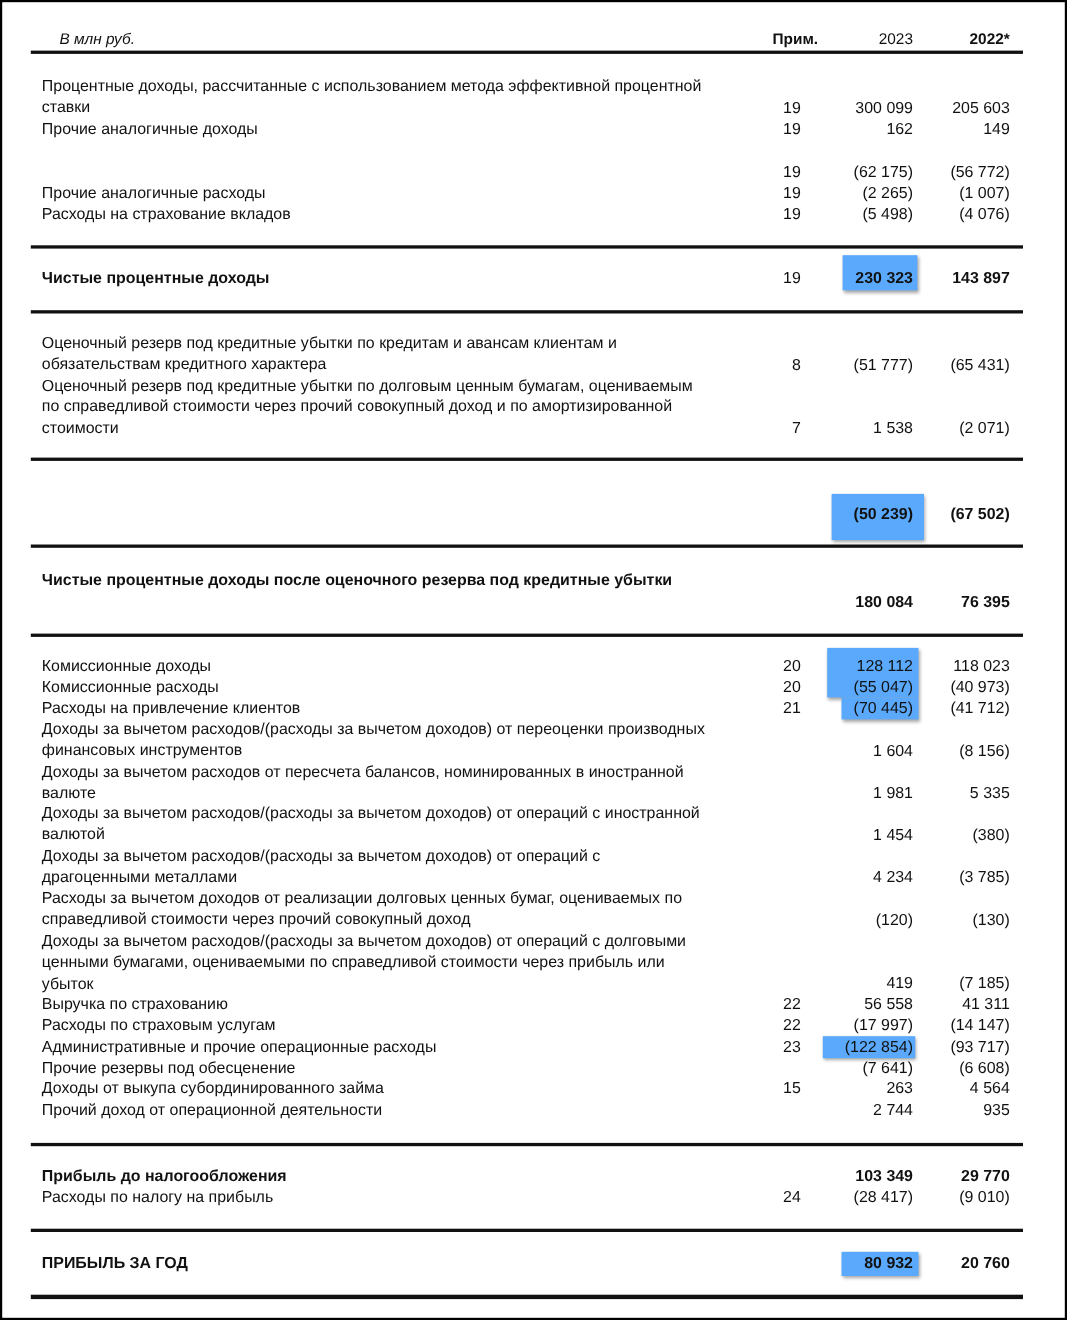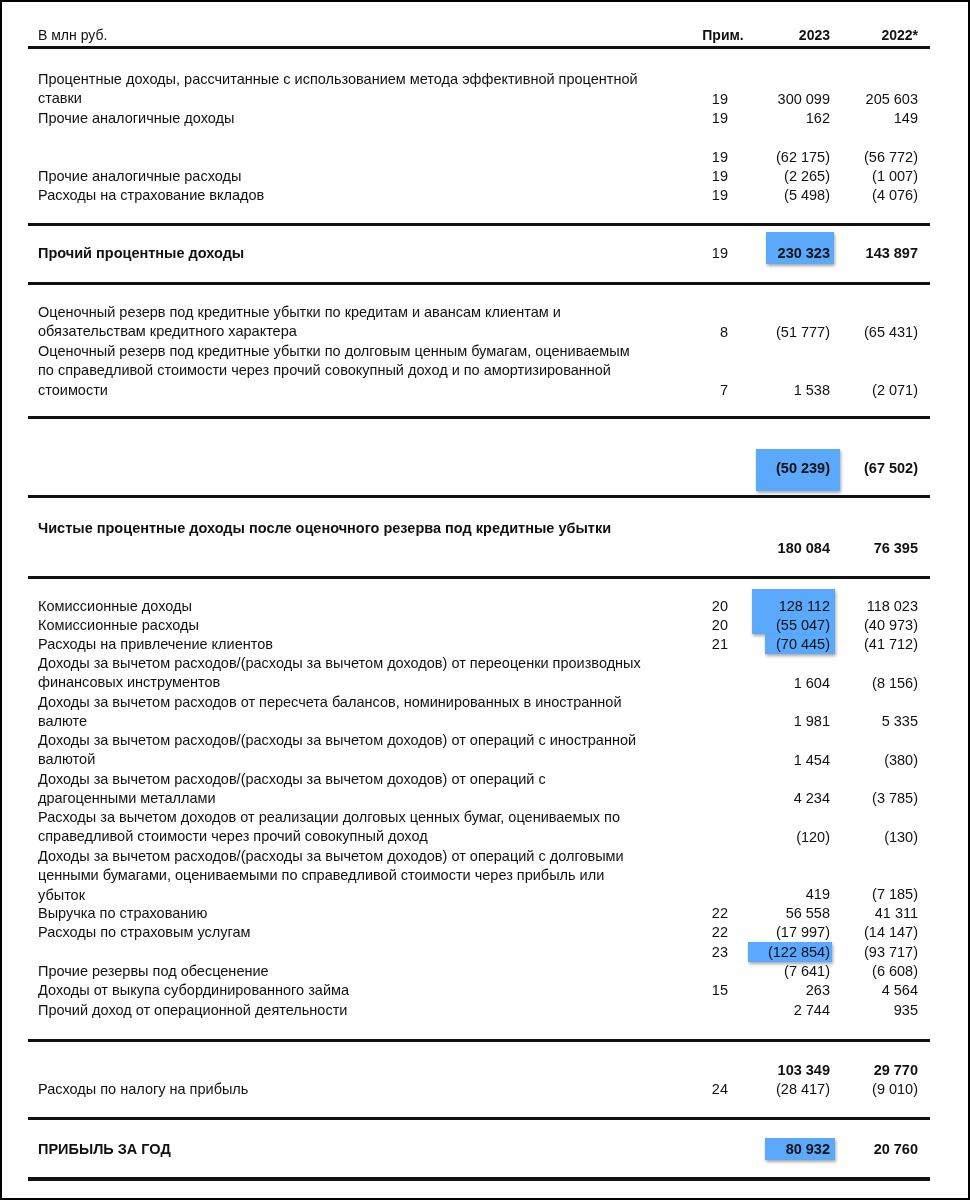--- a/index.html
+++ b/index.html
@@ -10,23 +10,23 @@
   }
   .frame {
     position: absolute; left: 0; top: 0; width: 966px; height: 1196px;
     border: 2px solid #000;
   }
   .sheet { position: absolute; left: 38px; top: 0; width: 892px; }
   .hdr {
     position: absolute; top: 27px; left: 0; width: 892px; height: 20px;
     font-size: 14px;
   }
-  .hdr .unit { position: absolute; left: 0; }
+  .hdr .unit { position: absolute; left: 16px; font-style: italic; }
   .hdr .note { position: absolute; left: 640px; width: 90px; text-align: center; font-weight: bold; }
-  .hdr .y23 { position: absolute; right: 100px; font-weight: bold; }
+  .hdr .y23 { position: absolute; right: 100px; font-weight: normal; }
   .hdr .y22 { position: absolute; right: 12px; font-weight: bold; }
   .rule { position: absolute; left: -10px; width: 902px; height: 3px; background: #111; }
   .row {
     position: absolute; left: 0; width: 892px; font-size: 14.5px; line-height: 19.3px;
   }
   .row .lbl { position: absolute; left: 0; width: 610px; }
   .row .note { position: absolute; left: 640px; width: 50px; text-align: right; bottom: 0; }
   .row .v23 { position: absolute; right: 100px; bottom: 0; text-align: left; white-space: nowrap; }
   .row .v22 { position: absolute; right: 12px; bottom: 0; text-align: right; white-space: nowrap; }
   .row.bold .lbl, .row.bold .v23, .row.bold .v22 { font-weight: bold; }
@@ -81,21 +81,21 @@
   </div>
   <div class="row" style="top:186px;height:19px">
     <span class="lbl">Расходы на страхование вкладов</span>
     <span class="note">19</span>
     <span class="v23">(5 498)</span>
     <span class="v22">(4 076)</span>
   </div>
   <div class="rule" style="top:223px"></div>
 
   <div class="row bold" style="top:244px;height:19px">
-    <span class="lbl">Прочий процентные доходы</span>
+    <span class="lbl">Чистые процентные доходы</span>
     <span class="note" style="font-weight:normal">19</span>
     <span class="v23">230 323</span>
     <span class="v22">143 897</span>
   </div>
   <div class="rule" style="top:282px"></div>
 
   <div class="row" style="top:303px;height:39px">
     <span class="lbl">Оценочный резерв под кредитные убытки по кредитам и авансам клиентам и обязательствам кредитного характера</span>
     <span class="note">8</span>
     <span class="v23">(51 777)</span>
@@ -176,20 +176,21 @@
     <span class="v23">56 558</span>
     <span class="v22">41 311</span>
   </div>
   <div class="row" style="top:923px;height:19px">
     <span class="lbl">Расходы по страховым услугам</span>
     <span class="note">22</span>
     <span class="v23">(17 997)</span>
     <span class="v22">(14 147)</span>
   </div>
   <div class="row" style="top:943px;height:19px">
+    <span class="lbl">Административные и прочие операционные расходы</span>
     <span class="note">23</span>
     <span class="v23">(122 854)</span>
     <span class="v22">(93 717)</span>
   </div>
   <div class="row" style="top:962px;height:19px">
     <span class="lbl">Прочие резервы под обесценение</span>
     <span class="v23">(7 641)</span>
     <span class="v22">(6 608)</span>
   </div>
   <div class="row" style="top:981px;height:19px">
@@ -199,20 +200,21 @@
     <span class="v22">4 564</span>
   </div>
   <div class="row" style="top:1001px;height:19px">
     <span class="lbl">Прочий доход от операционной деятельности</span>
     <span class="v23">2 744</span>
     <span class="v22">935</span>
   </div>
   <div class="rule" style="top:1039px"></div>
 
   <div class="row bold" style="top:1061px;height:19px">
+    <span class="lbl">Прибыль до налогообложения</span>
     <span class="v23">103 349</span>
     <span class="v22">29 770</span>
   </div>
   <div class="row" style="top:1080px;height:19px">
     <span class="lbl">Расходы по налогу на прибыль</span>
     <span class="note">24</span>
     <span class="v23">(28 417)</span>
     <span class="v22">(9 010)</span>
   </div>
   <div class="rule" style="top:1117px"></div>

